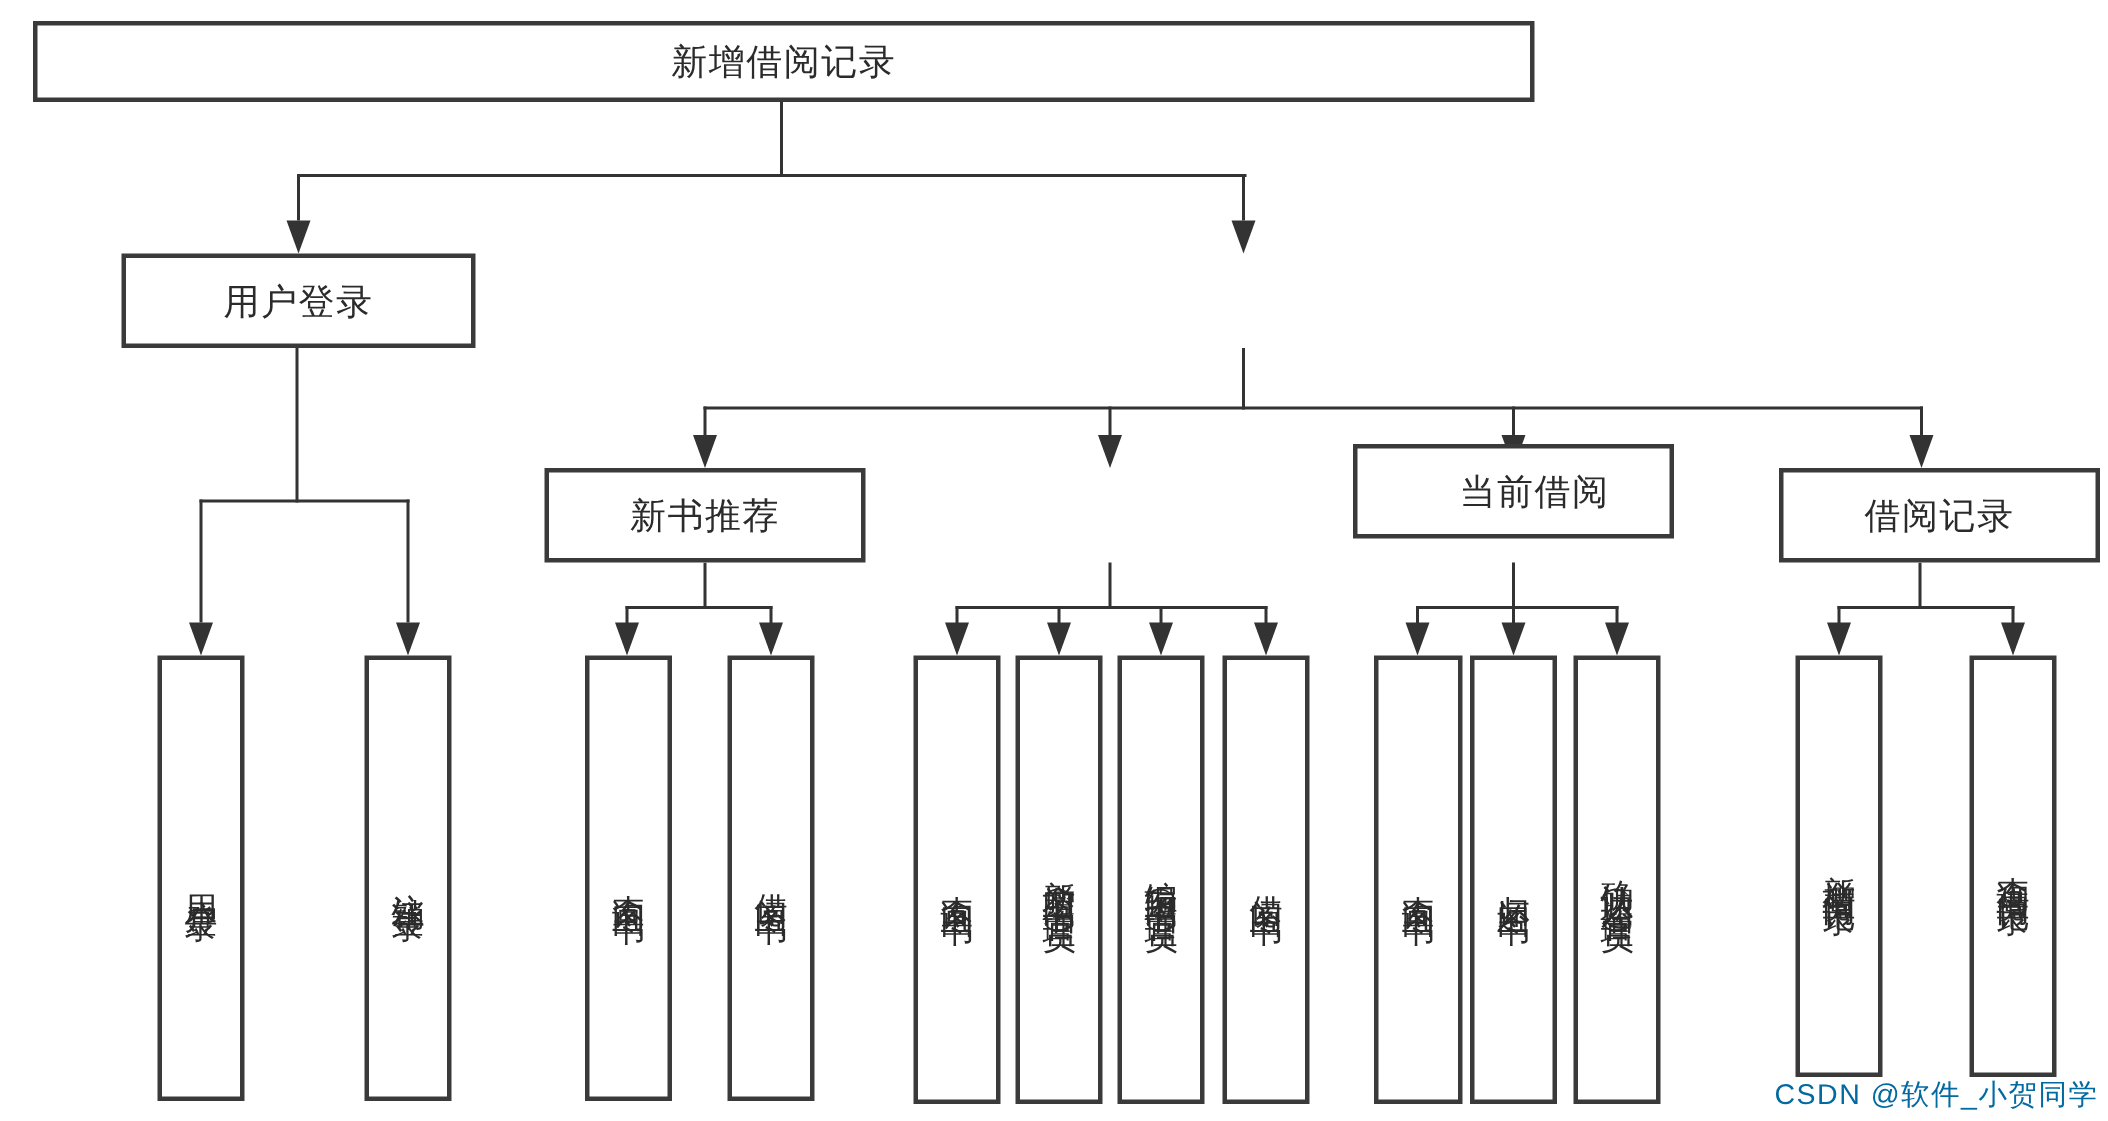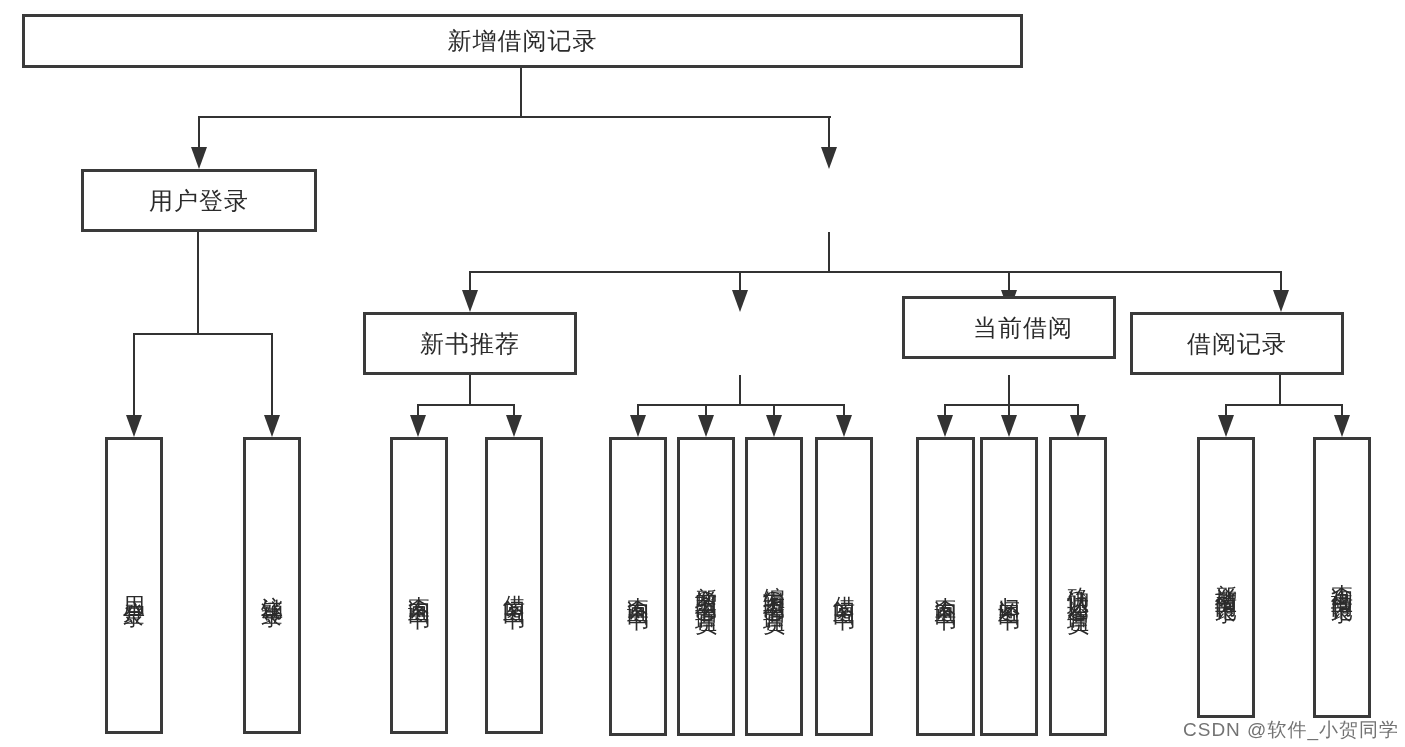--- a/index.html
+++ b/index.html
@@ -37,21 +37,21 @@
     position:absolute; width:0; height:0;
     border-left:8px solid transparent;
     border-right:8px solid transparent;
     border-top:22px solid #333333;
     z-index:1;
   }
   .watermark {
     position:absolute;
     left:1183px; top:717px;
     font-size:19px;
-    color:#737373;
+    color:#0369a1;
     letter-spacing:1px;
     z-index:5;
     white-space:nowrap;
   }
 </style>
 </head>
 <body>
 
 <div id="canvas">
 
@@ -87,21 +87,21 @@
   <div class="arrowhead" style="left:1001px; top:290px;"></div>
   <div class="vline" style="left:1280px; top:271px; height:19px;"></div>
   <div class="arrowhead" style="left:1273px; top:290px;"></div>
 
   <div class="node" style="left:363px; top:312px; width:214px; height:63px;">
     <span class="lbl">新书推荐</span>
   </div>
   <div class="node" style="left:902px; top:296px; width:214px; height:63px;padding-left:28px;">
     <span class="lbl">当前借阅</span>
   </div>
-  <div class="node" style="left:1130px; top:312px; width:214px; height:63px;">
+  <div class="node" style="left:1186px; top:312px; width:214px; height:63px;">
     <span class="lbl">借阅记录</span>
   </div>
 
   <div class="vline" style="left:469px; top:375px; height:31px;"></div>
   <div class="hline" style="left:417px; top:404px; width:98px;"></div>
   <div class="vline" style="left:417px; top:404px; height:13px;"></div>
   <div class="arrowhead" style="left:410px; top:415px;"></div>
   <div class="vline" style="left:513px; top:404px; height:13px;"></div>
   <div class="arrowhead" style="left:506px; top:415px;"></div>
 

